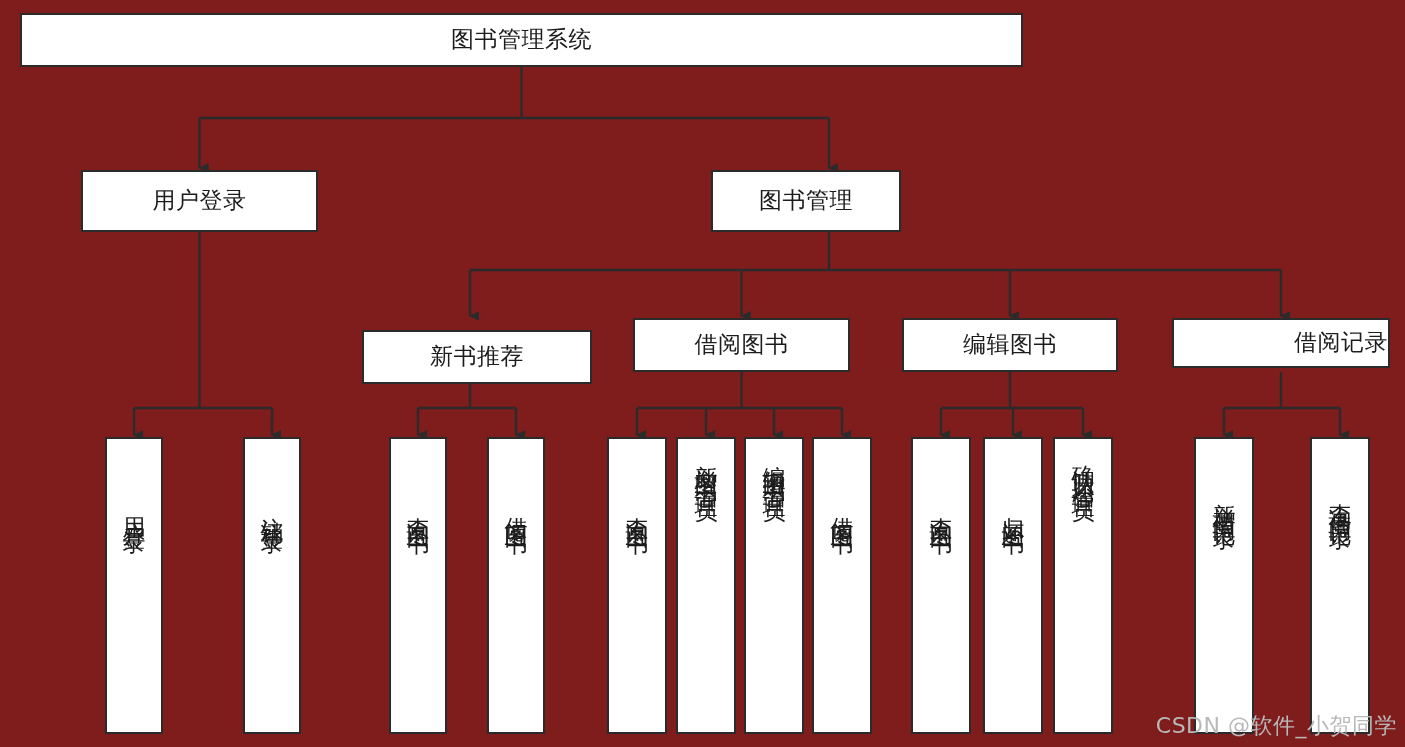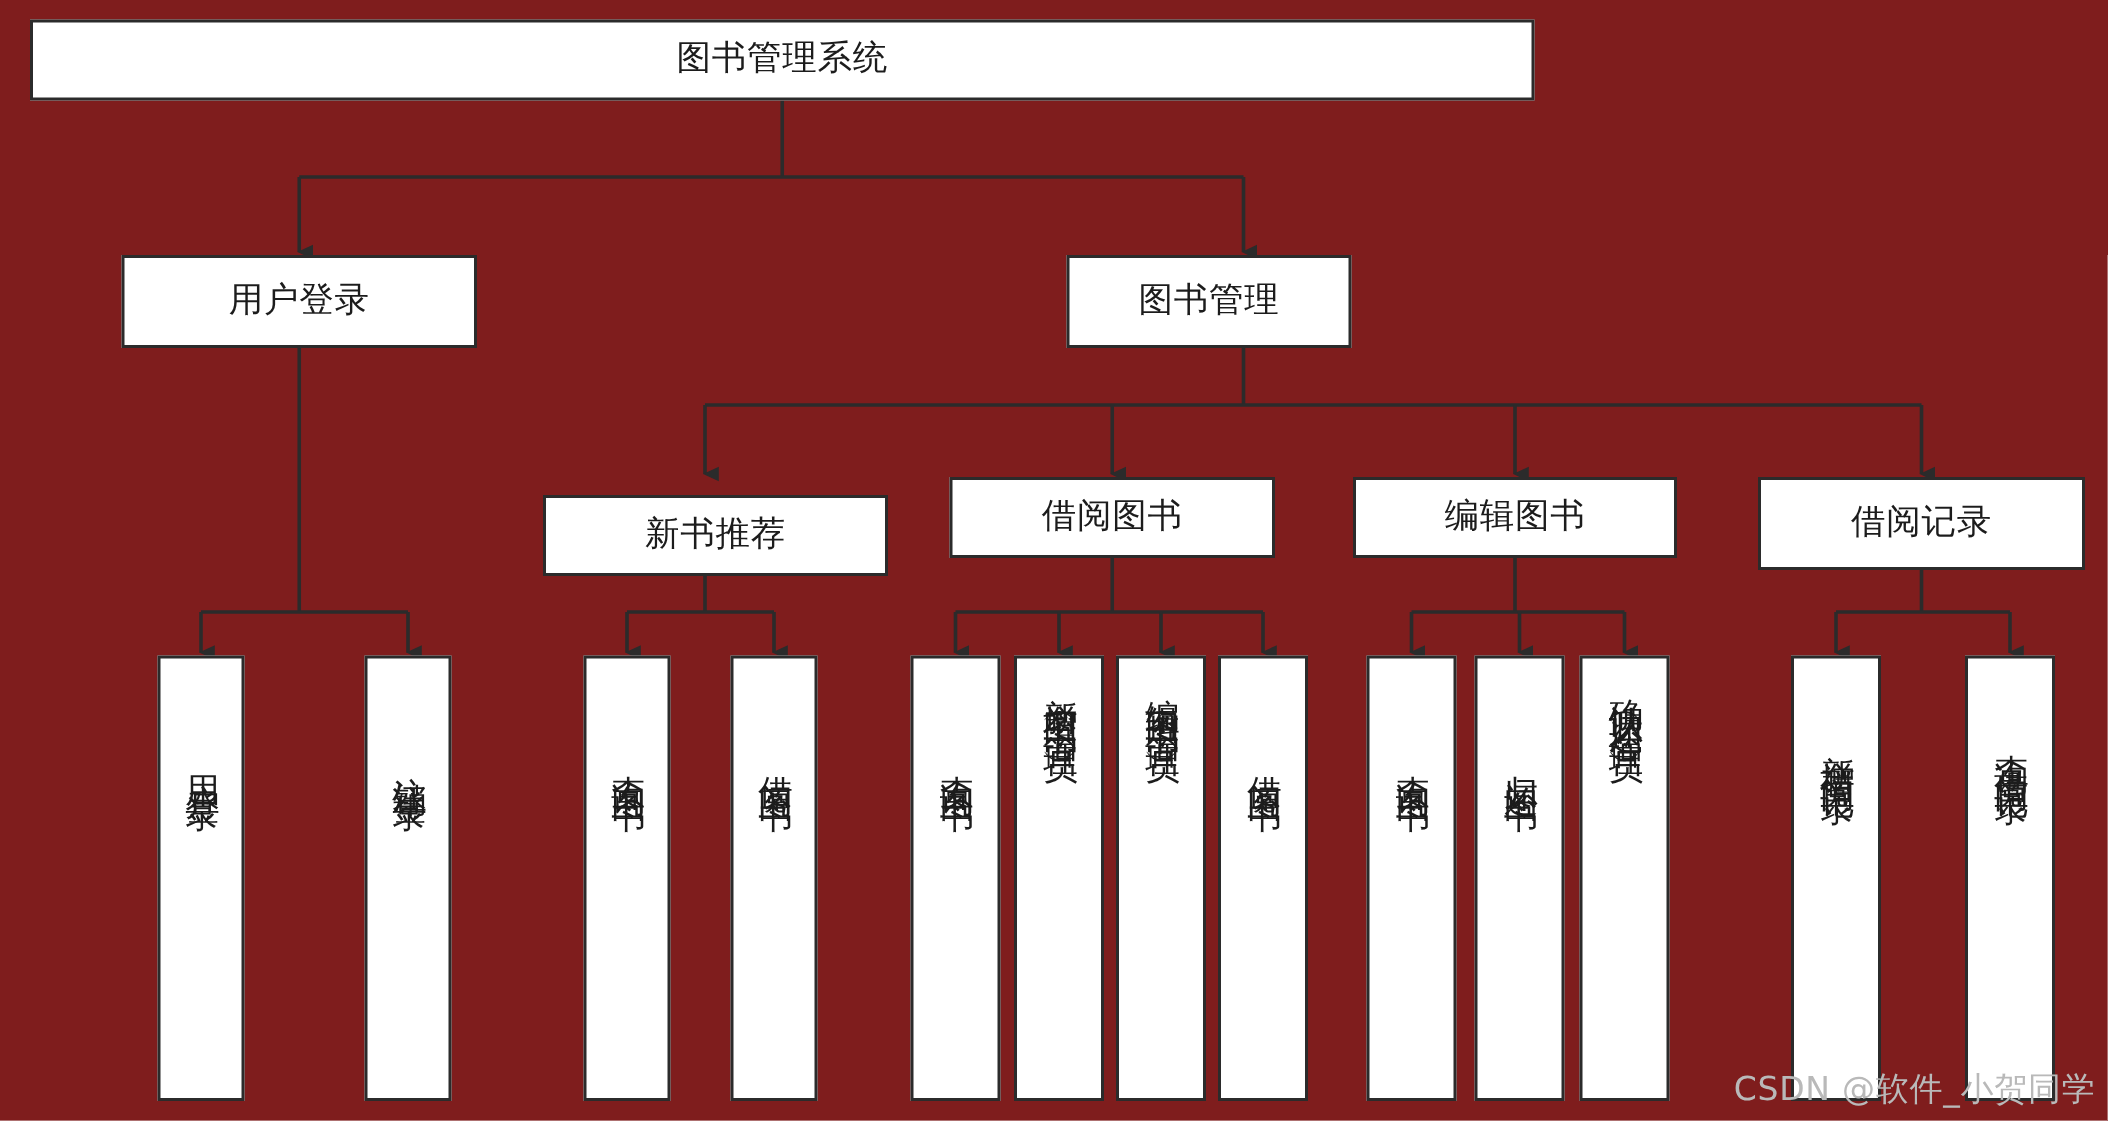--- a/index.html
+++ b/index.html
@@ -167,21 +167,21 @@
 
   <div class="node horizontal" style="left:362px; top:330px; width:230px; height:54px;">
     <span class="node-label">新书推荐</span>
   </div>
   <div class="node horizontal" style="left:633px; top:318px; width:217px; height:54px;">
     <span class="node-label">借阅图书</span>
   </div>
   <div class="node horizontal" style="left:902px; top:318px; width:216px; height:54px;">
     <span class="node-label">编辑图书</span>
   </div>
-  <div class="node horizontal" style="left:1172px; top:318px; width:218px; height:62px;">
+  <div class="node horizontal" style="left:1172px; top:318px; width:218px; height:50px;justify-content:flex-end;">
     <span class="node-label">借阅记录</span>
   </div>
 
   <div class="node vertical mid" style="left:105px; top:437px; width:58px; height:297px;">
     <span class="node-label">用户登录</span>
   </div>
   <div class="node vertical mid" style="left:243px; top:437px; width:58px; height:297px;">
     <span class="node-label">注销登录</span>
   </div>
 

